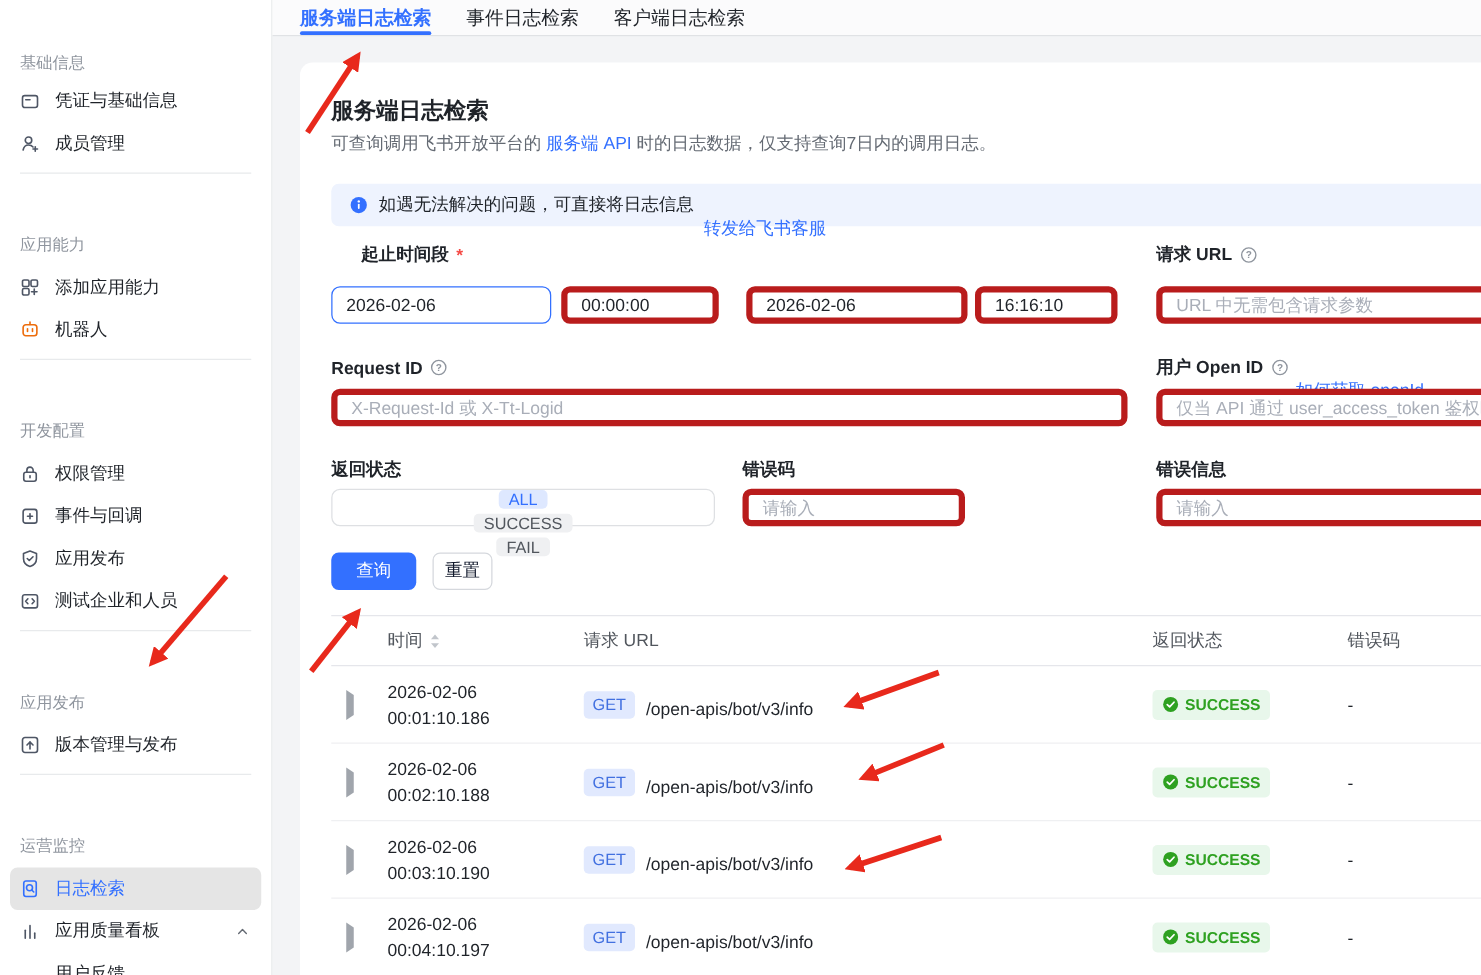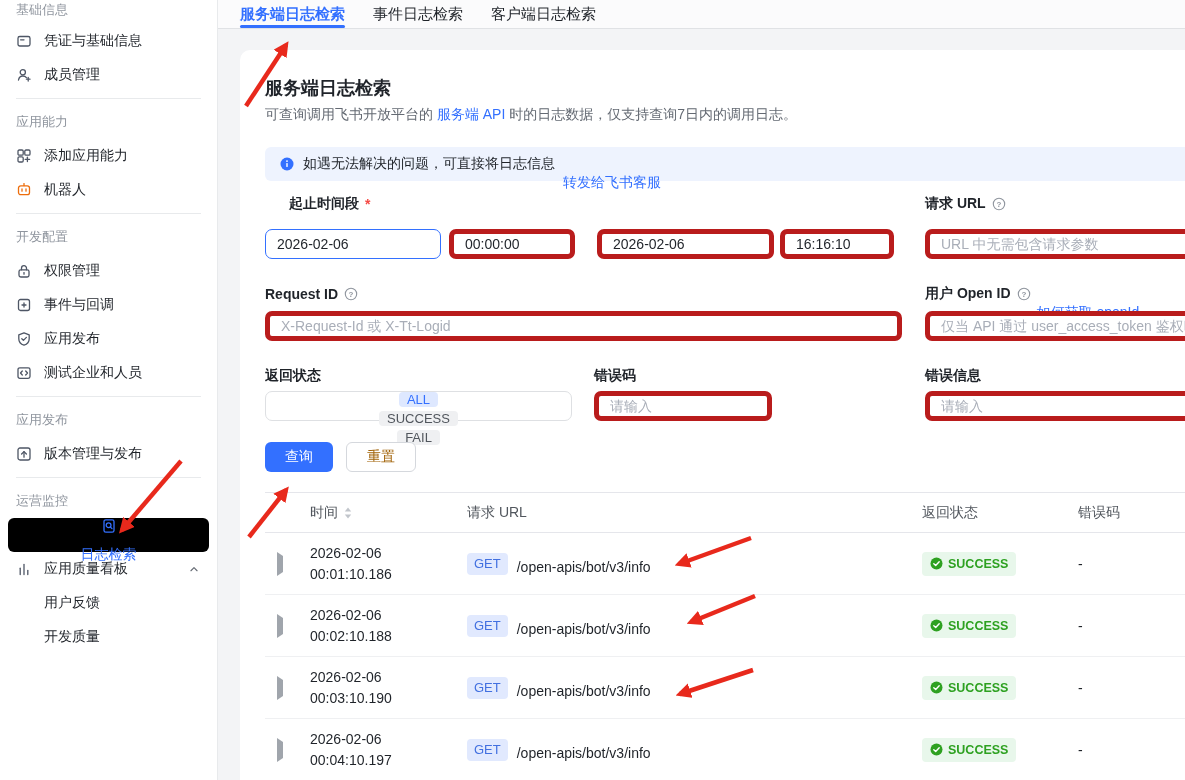--- a/index.html
+++ b/index.html
@@ -6,24 +6,24 @@
   html,body { width:1185px; height:780px; overflow:hidden; }
   body {
     position:relative;
     background:#F3F4F6;
     font-family:"Liberation Sans","DejaVu Sans",sans-serif;
     color:#1F2329;
     -webkit-font-smoothing:antialiased;
   }
   
   .sidebar{position:absolute;left:0;top:0;width:218px;height:780px;background:#fff;border-right:1px solid #E8EAEC;overflow:hidden;}
-  .nav-section{height:34px;display:flex;align-items:center;padding:0 16px;font-size:13px;color:#8F959E;}
+  .nav-section{height:34px;display:flex;align-items:center;padding:0 16px;font-size:13px;color:#8F959E;margin-top:40px;}
   .nav-section.first{height:24px;align-items:flex-start;padding-top:1px;}
   .nav-item{height:34px;display:flex;align-items:center;gap:12px;margin:0 8px;padding:0 8px;border-radius:6px;font-size:14px;color:#1F2329;cursor:pointer;white-space:nowrap;}
-  .nav-item.selected{background:#000000;color:#3370FF;flex-direction:column;}
+  .nav-item.selected{background:#e5e5e5;color:#3370FF;}
   .nav-item.sub{padding-left:36px;}
   .nav-icon{width:16px;height:16px;display:inline-flex;flex:none;color:#4E5665;}
   .nav-item.selected .nav-icon{color:#3370FF;}
   .nav-icon svg{width:16px;height:16px;}
   .nav-chevron{margin-left:auto;width:14px;height:14px;display:inline-flex;color:#646A73;}
   .nav-divider{height:1px;background:#E8EAEC;margin:6px 16px;}
   
   .tabbar{position:absolute;left:218px;top:0;width:967px;height:29px;background:#FBFBFC;border-bottom:1px solid #E0E2E5;display:flex;align-items:stretch;gap:28px;padding-left:22px;}
   .tab{display:flex;align-items:center;font-size:15px;color:#1F2329;position:relative;cursor:pointer;white-space:nowrap;}
   .tab.active{color:#3370FF;font-weight:bold;}
@@ -41,21 +41,21 @@
   .flabel .link{font-weight:normal;}
   .qicon{width:14px;height:14px;display:inline-flex;}
   .inp{position:absolute;height:30px;border:5px solid #b91c1c;border-radius:7px;padding:0 11px;font-size:14px;color:#1F2329;background:#fff;font-family:inherit;outline:none;}
   .inp::placeholder{color:#A9AEB8;}
   .inp.focused{border:1.5px solid #3370FF;}
   .seg{position:absolute;height:30px;border:1px solid #DEE0E3;border-radius:7px;display:flex;align-items:center;gap:4px;padding:0 3px;background:#fff;}
   .seg-chip{height:22px;padding:0 8px;display:flex;align-items:center;border-radius:4px;background:#EFF0F2;color:#51565D;font-size:13px;cursor:pointer;}
   .seg-chip.selected{background:#DEE8FF;color:#3370FF;}
   .btn{position:absolute;height:30px;border-radius:6px;font-size:14px;font-family:inherit;display:flex;align-items:center;justify-content:center;cursor:pointer;}
   .btn-primary{background:#3370FF;color:#fff;border:none;width:68px;}
-  .btn-secondary{background:#fff;color:#a16207;border:1px solid #D5D8DD;width:70px;}
+  .btn-secondary{background:#fff;color:#0f172a;border:1px solid #D5D8DD;width:48px;}
   
   .table{position:absolute;left:25px;top:442px;width:935px;}
   .t-header{display:grid;grid-template-columns:45px 157px 455px 156px 122px;align-items:center;height:41px;border-top:1px solid #E5E6EB;border-bottom:1px solid #E5E6EB;font-size:14px;color:#51565D;}
   .t-row{display:grid;grid-template-columns:45px 157px 455px 156px 122px;align-items:center;height:62px;border-bottom:1px solid #EFF0F2;font-size:14px;color:#1F2329;}
   .th-time{display:flex;align-items:center;gap:6px;}
   .expander{width:0;height:0;border-left:6px solid #A0A5AC;border-top:4.5px solid transparent;border-bottom:4.5px solid transparent;margin-left:12px;cursor:pointer;}
   .time-cell{line-height:21px;}
   .url-cell{display:flex;align-items:flex-end;gap:9px;}
   .badge-get{display:inline-flex;align-items:center;height:22px;padding:0 7px;border-radius:4px;background:#E1E9FE;color:#4270E0;font-size:13px;}
   .badge-success{display:inline-flex;align-items:center;gap:5px;height:24px;padding:0 8px;border-radius:4px;background:#E8F7EB;color:#2EA121;font-size:12.5px;font-weight:600;width:max-content;}

